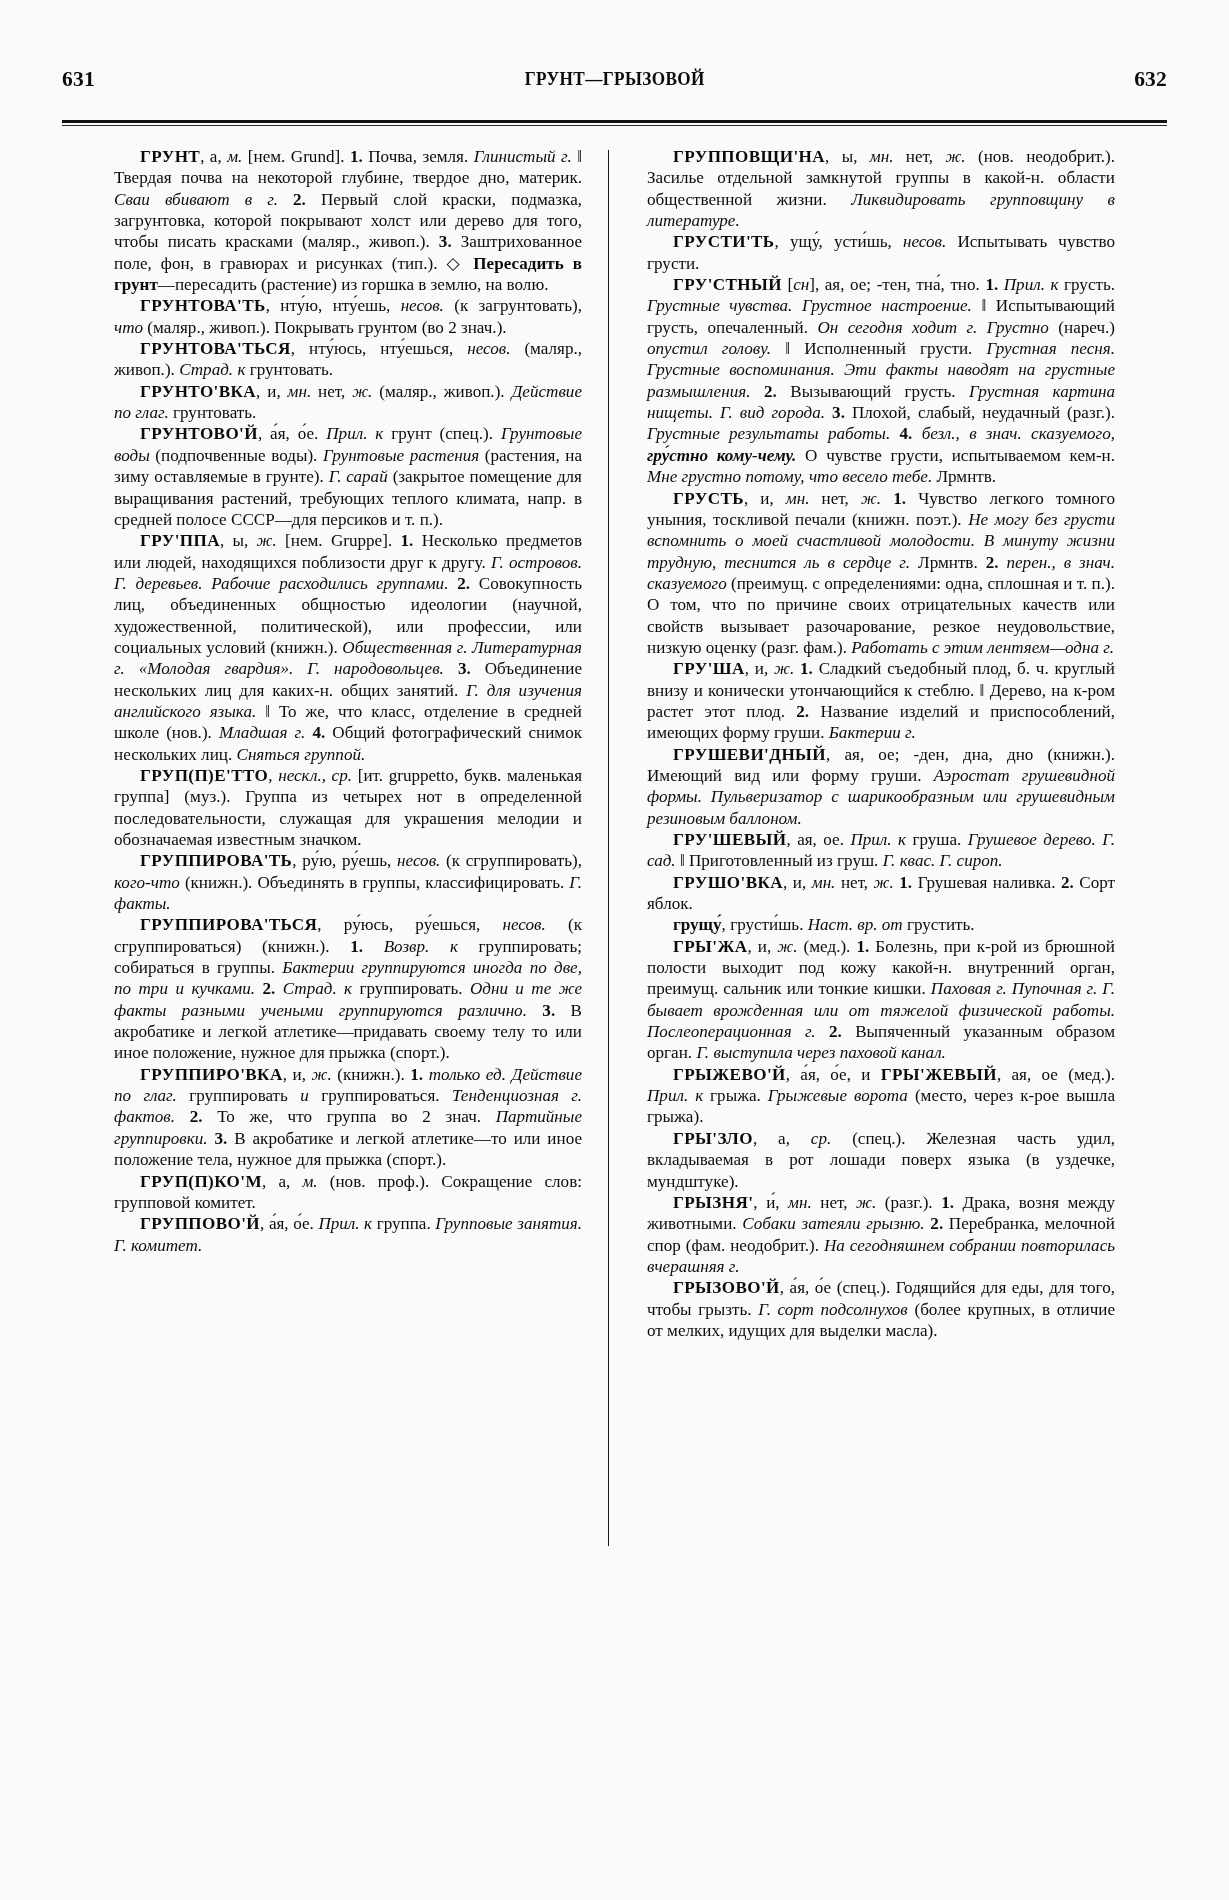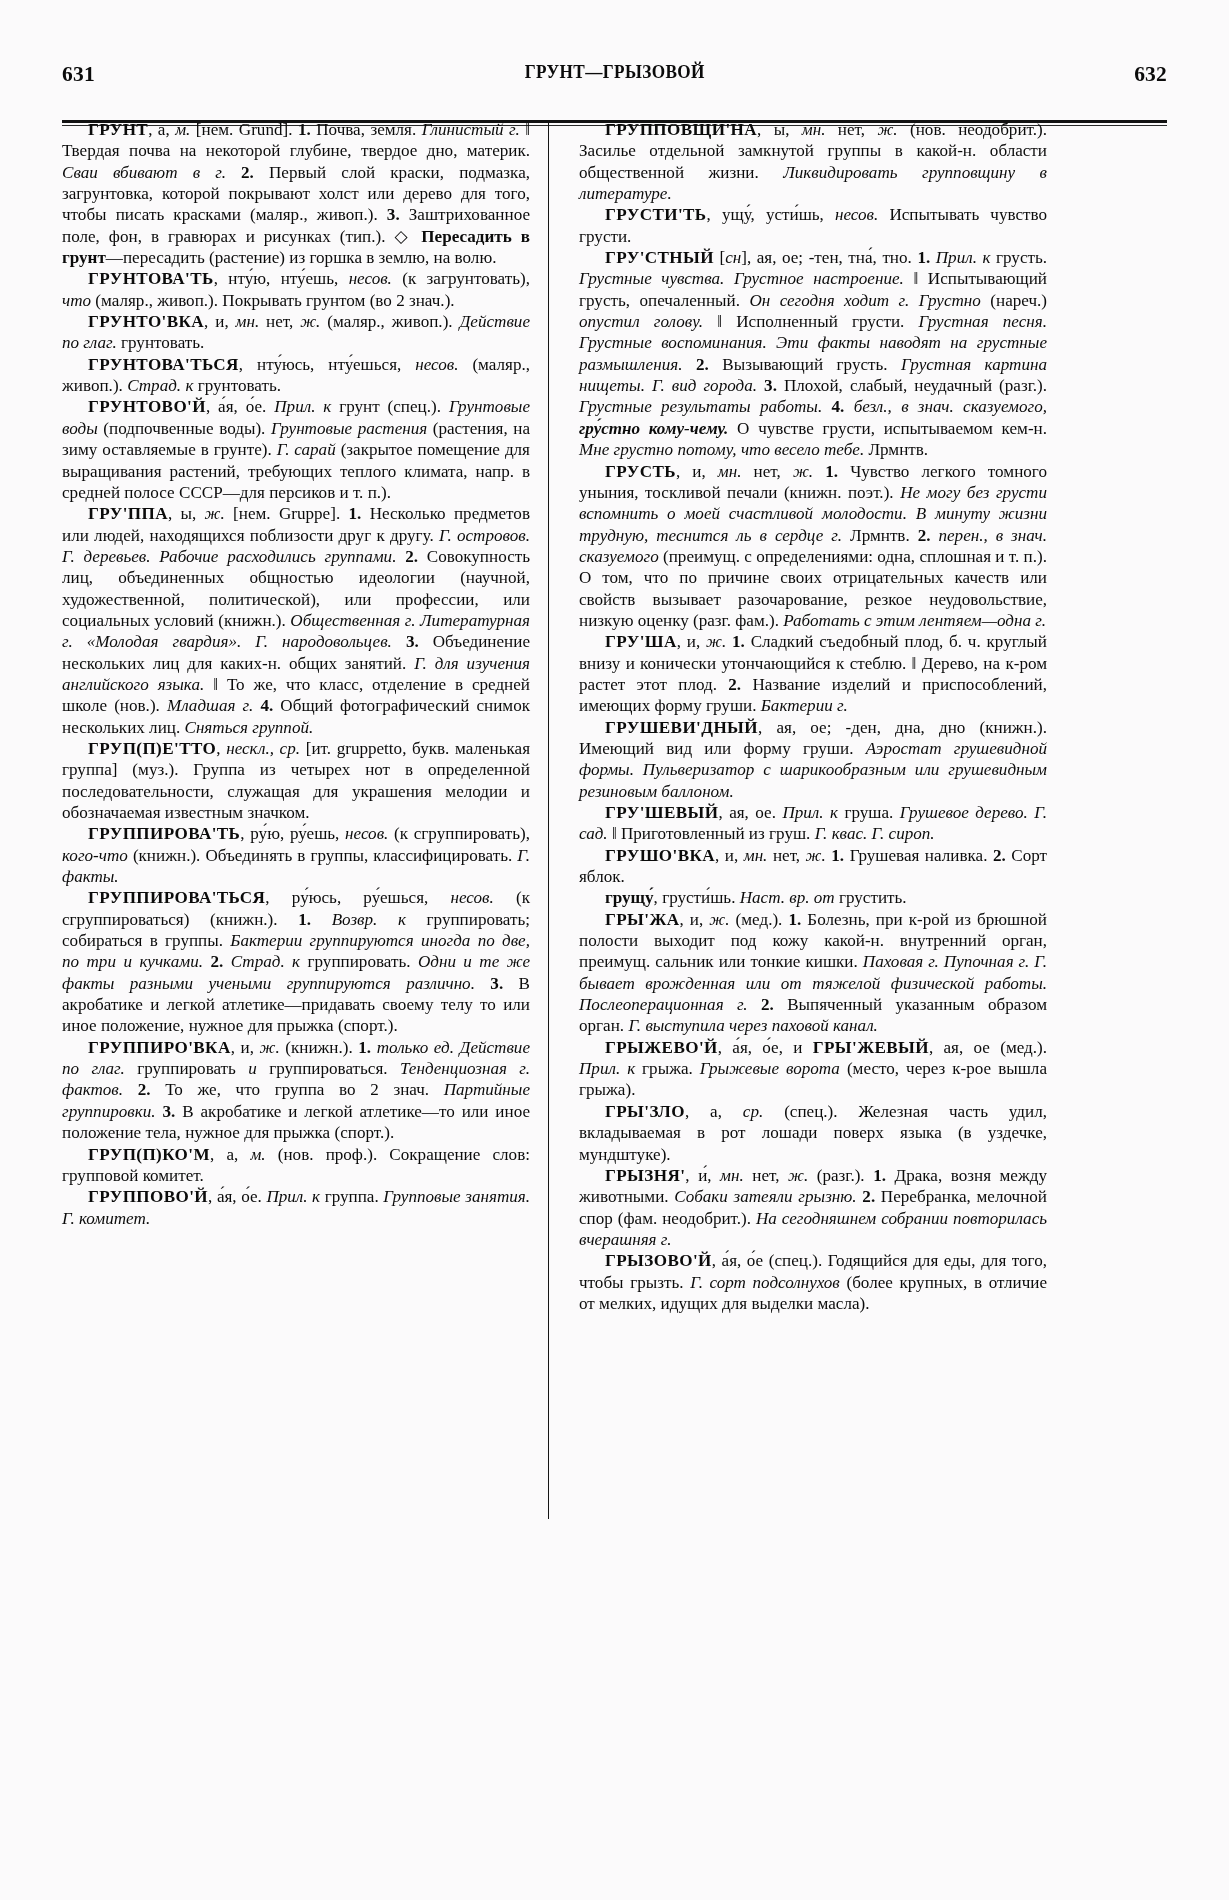--- a/index.html
+++ b/index.html
@@ -18,21 +18,21 @@
   }
 
   
   .runhead {
     position: absolute;
     left: 62px;
     right: 62px;
     top: 62px;
     height: 34px;
     display: flex;
-    align-items: flex-start;
+    align-items: center;
     justify-content: space-between;
     font-weight: bold;
     font-size: 21px;
     letter-spacing: 0.2px;
   }
   .runhead .folio {
     font-size: 21.5px;
     font-weight: bold;
   }
   .runhead .guide {
@@ -60,25 +60,26 @@
     position: absolute;
     left: 0; right: 0; top: 5px;
     height: 1px;
     background: #2a2a2a;
   }
 
   
   .body {
     position: absolute;
     left: 62px;
-    top: 119px;
+    top: 146px;
     width: 1105px;
     height: 1700px;
     display: flex;
-    gap: 0px;
+    gap: 8px;
+    justify-content: center;
   }
   .col {
     width: 468px;
     font-size: 17.1px;
     line-height: 21.35px;
     text-align: justify;
     text-justify: inter-word;
     hyphens: manual;
     word-spacing: 0px;
   }
@@ -122,22 +123,22 @@
 
   <div class="rule-wrap">
     <div class="rule-thick"></div>
     <div class="rule-thin"></div>
   </div>
 
   <div class="body">
     <div class="col left" id="col-left">
         <p class="entry"><span class="hw">ГРУНТ</span>, а, <span class="i">м.</span> [нем. Grund]. <span class="sn">1.</span> Почва, земля. <span class="i">Глинистый г.</span> ‖ Твердая почва на некоторой глубине, твердое дно, материк. <span class="i">Сваи вбивают в г.</span> <span class="sn">2.</span> Первый слой краски, подмазка, загрунтовка, которой покрывают холст или дерево для того, чтобы писать красками (маляр., живоп.). <span class="sn">3.</span> Заштрихованное поле, фон, в гравюрах и рисунках (тип.). ◇ <span class="b">Пересадить в грунт</span>—пересадить (растение) из горшка в землю, на волю.</p>
         <p class="entry"><span class="hw">ГРУНТОВА'ТЬ</span>, нту́ю, нту́ешь, <span class="i">несов.</span> (к загрунтовать), <span class="i">что</span> (маляр., живоп.). Покрывать грунтом (во 2 знач.).</p>
+        <p class="entry"><span class="hw">ГРУНТОВА'ТЬСЯ</span>, нту́юсь, нту́ешься, <span class="i">несов.</span> (маляр., живоп.). <span class="i">Страд. к</span> грунтовать.</p>
         <p class="entry"><span class="hw">ГРУНТО'ВКА</span>, и, <span class="i">мн.</span> нет, <span class="i">ж.</span> (маляр., живоп.). <span class="i">Действие по глаг.</span> грунтовать.</p>
-        <p class="entry"><span class="hw">ГРУНТОВА'ТЬСЯ</span>, нту́юсь, нту́ешься, <span class="i">несов.</span> (маляр., живоп.). <span class="i">Страд. к</span> грунтовать.</p>
         <p class="entry"><span class="hw">ГРУНТОВО'Й</span>, а́я, о́е. <span class="i">Прил. к</span> грунт (спец.). <span class="i">Грунтовые воды</span> (подпочвенные воды). <span class="i">Грунтовые растения</span> (растения, на зиму оставляемые в грунте). <span class="i">Г. сарай</span> (закрытое помещение для выращивания растений, требующих теплого климата, напр. в средней полосе СССР—для персиков и т. п.).</p>
         <p class="entry"><span class="hw">ГРУ'ППА</span>, ы, <span class="i">ж.</span> [нем. Gruppe]. <span class="sn">1.</span> Несколько предметов или людей, находящихся поблизости друг к другу. <span class="i">Г. островов. Г. деревьев. Рабочие расходились группами.</span> <span class="sn">2.</span> Совокупность лиц, объединенных общностью идеологии (научной, художественной, политической), или профессии, или социальных условий (книжн.). <span class="i">Общественная г. Литературная г. «Молодая гвардия». Г. народовольцев.</span> <span class="sn">3.</span> Объединение нескольких лиц для каких-н. общих занятий. <span class="i">Г. для изучения английского языка.</span> ‖ То же, что класс, отделение в средней школе (нов.). <span class="i">Младшая г.</span> <span class="sn">4.</span> Общий фотографический снимок нескольких лиц. <span class="i">Сняться группой.</span></p>
         <p class="entry"><span class="hw">ГРУП(П)Е'ТТО</span>, <span class="i">нескл., ср.</span> [ит. gruppetto, букв. маленькая группа] (муз.). Группа из четырех нот в определенной последовательности, служащая для украшения мелодии и обозначаемая известным значком.</p>
         <p class="entry"><span class="hw">ГРУППИРОВА'ТЬ</span>, ру́ю, ру́ешь, <span class="i">несов.</span> (к сгруппировать), <span class="i">кого-что</span> (книжн.). Объединять в группы, классифицировать. <span class="i">Г. факты.</span></p>
         <p class="entry"><span class="hw">ГРУППИРОВА'ТЬСЯ</span>, ру́юсь, ру́ешься, <span class="i">несов.</span> (к сгруппироваться) (книжн.). <span class="sn">1.</span> <span class="i">Возвр. к</span> группировать; собираться в группы. <span class="i">Бактерии группируются иногда по две, по три и кучками.</span> <span class="sn">2.</span> <span class="i">Страд. к</span> группировать. <span class="i">Одни и те же факты разными учеными группируются различно.</span> <span class="sn">3.</span> В акробатике и легкой атлетике—придавать своему телу то или иное положение, нужное для прыжка (спорт.).</p>
         <p class="entry"><span class="hw">ГРУППИРО'ВКА</span>, и, <span class="i">ж.</span> (книжн.). <span class="sn">1.</span> <span class="i">только ед. Действие по глаг.</span> группировать <span class="i">и</span> группироваться. <span class="i">Тенденциозная г. фактов.</span> <span class="sn">2.</span> То же, что группа во 2 знач. <span class="i">Партийные группировки.</span> <span class="sn">3.</span> В акробатике и легкой атлетике—то или иное положение тела, нужное для прыжка (спорт.).</p>
         <p class="entry"><span class="hw">ГРУП(П)КО'М</span>, а, <span class="i">м.</span> (нов. проф.). Сокращение слов: групповой комитет.</p>
         <p class="entry"><span class="hw">ГРУППОВО'Й</span>, а́я, о́е. <span class="i">Прил. к</span> группа. <span class="i">Групповые занятия. Г. комитет.</span></p>
       </div>
     <div class="gutter"></div>

